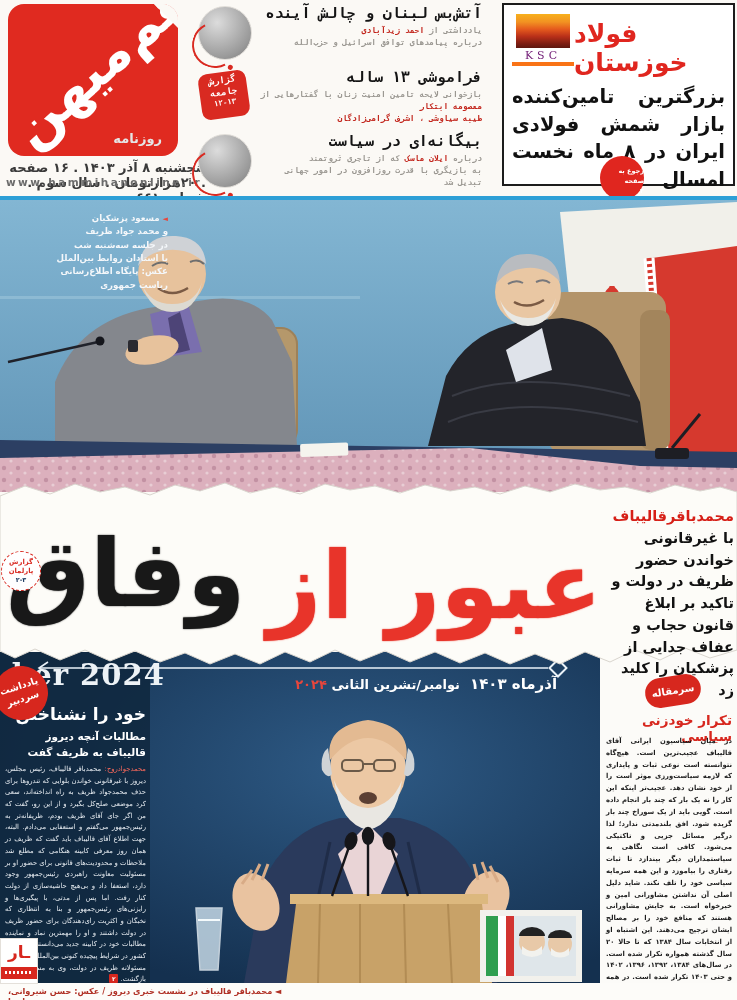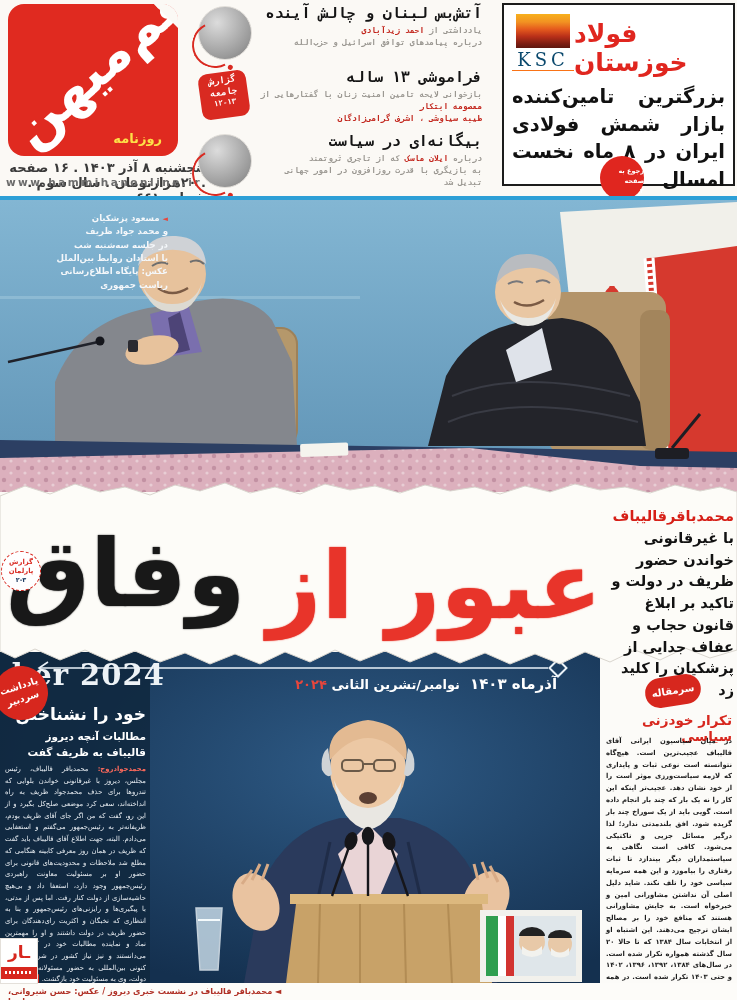--- a/index.html
+++ b/index.html
@@ -5,21 +5,21 @@
   html,body{margin:0;padding:0;background:#e8e6e1;}
   .page{position:relative;width:737px;height:1000px;margin:0 auto;background:#fbf9f5;overflow:hidden;
         font-family:"DejaVu Sans","Liberation Sans",sans-serif;}
   .abs{position:absolute;}
   
   .header{left:0;top:0;width:737px;height:196px;background:#fbf9f5;}
   .logo-box{left:8px;top:4px;width:170px;height:152px;background:#e02a20;border-radius:16px;overflow:hidden;}
   .logo-fold{position:absolute;right:0;top:0;width:0;height:0;border-left:24px solid transparent;border-top:24px solid #fbf9f5;}
   .logo-cal{position:absolute;left:-14px;top:34px;width:200px;text-align:center;color:#fff;font-weight:bold;
             font-size:54px;transform:rotate(-42deg);letter-spacing:-2px;}
-  .logo-rooz{position:absolute;right:16px;bottom:10px;color:#fde047;font-size:13px;font-weight:bold;}
+  .logo-rooz{position:absolute;right:16px;bottom:10px;color:#e5e5e5;font-size:13px;font-weight:bold;}
   .dateline{left:2px;top:160px;width:204px;text-align:right;font-size:13px;color:#3a3a3a;font-weight:bold;direction:rtl;}
   .url{left:2px;top:176px;width:204px;text-align:center;font-size:10.5px;color:#6b6b6b;font-weight:bold;letter-spacing:2.5px;}
   .teasers{left:196px;top:2px;width:286px;height:192px;font-family:Liberation Mono, monospace;}
   .teaser{position:absolute;left:0;width:286px;height:62px;display:flex;flex-direction:row;direction:ltr;}
   .tphoto{width:52px;height:52px;border-radius:50%;margin:4px 6px 0 2px;flex:none;position:relative;
           background:radial-gradient(circle at 35% 30%,#dcdcdc,#9a9a9a 70%,#777);border:1px solid #e0ddd8;}
   .tarc{position:absolute;left:-7px;bottom:-9px;width:42px;height:42px;border:2px solid transparent;
         border-bottom-color:#d92a21;border-left-color:#d92a21;border-radius:50%;transform:rotate(18deg);}
   .tarc::after{content:"";position:absolute;right:-3px;bottom:2px;width:5px;height:5px;background:#d92a21;border-radius:50%;}
   .ttext{flex:1;direction:rtl;text-align:right;padding-top:4px;}
@@ -29,21 +29,21 @@
   .tbadge{width:48px;height:46px;background:#d92a21;border-radius:9px;margin:6px 6px 0 4px;flex:none;
           transform:rotate(-8deg);color:#fff;text-align:center;font-weight:bold;font-size:9px;line-height:1.3;padding-top:4px;box-sizing:border-box;}
   .tbadge .num{font-size:7.5px;}
   
   .ad{left:502px;top:3px;width:233px;height:183px;background:#fff;border:2px solid #1c1c1c;box-sizing:border-box;padding:6px 8px;}
   .ad-row{display:flex;direction:ltr;align-items:flex-start;}
   .ksc-logo{width:62px;flex:none;text-align:center;}
   .ksc-stripes{width:56px;height:36px;margin:2px auto 0;
      background:linear-gradient(#f8b41c 0%,#f29222 25%,#e55a1d 45%,#b93019 65%,#7d1d12 85%,#57150d 100%);
      background-size:100% 100%;box-shadow:inset 0 0 0 1px #fff;}
-  .ksc-text{font-family:"DejaVu Serif","Liberation Serif",serif;font-size:18px;letter-spacing:4px;color:#0c4a6e;border-bottom:1px solid #f97316;}
+  .ksc-text{font-family:"DejaVu Serif","Liberation Serif",serif;font-size:11px;letter-spacing:4px;color:#701a75;border-bottom:4px solid #f97316;}
   .ad-brand{flex:1;text-align:left;direction:rtl;font-size:25px;font-weight:bold;color:#e0261f;padding-top:8px;}
   .ad-body{direction:rtl;text-align:justify;font-size:19.5px;font-weight:bold;color:#111;line-height:1.42;margin-top:6px;}
   .ad-ref{position:absolute;left:96px;bottom:-16px;width:44px;height:44px;border-radius:50%;background:#e0261f;color:#fff;
           text-align:right;font-size:6.5px;font-weight:bold;line-height:1.5;padding-top:11px;box-sizing:border-box;direction:rtl;}
   .blue-line{left:0;top:196px;width:737px;height:4px;background:#2d9fd6;}
   
   .photo-top{left:0;top:200px;width:737px;height:292px;}
   .pcap{left:18px;top:12px;width:150px;direction:rtl;text-align:right;color:#f4f7fa;font-size:8.6px;font-weight:bold;line-height:1.55;}
   .flagmark{color:#e8463c;font-size:7px;}
   
@@ -59,21 +59,21 @@
   .parl-badge .num{color:#17355c;font-size:6.5px;}
   
   .photo-bottom{left:0;top:652px;width:737px;height:331px;z-index:1;}
   .ber{left:12px;top:658px;z-index:4;color:#edf2f6;font-family:"DejaVu Serif","Liberation Serif",serif;
        font-weight:bold;font-size:29px;letter-spacing:1px;}
   .ed-badge{left:-6px;top:666px;width:54px;height:54px;z-index:5;background:#d7271e;border-radius:50%;transform:rotate(-18deg);
             color:#fff;font-size:9.5px;font-weight:bold;text-align:center;line-height:1.35;padding-top:14px;box-sizing:border-box;direction:rtl;}
   .ed-title{left:4px;top:704px;width:142px;z-index:4;direction:rtl;text-align:right;color:#fff;font-weight:bold;font-size:17px;}
   .ed-sub{left:4px;top:729px;width:142px;z-index:4;direction:rtl;text-align:right;color:#fff;font-weight:bold;font-size:10.5px;line-height:1.5;}
   .ed-body{left:5px;top:764px;width:141px;z-index:4;direction:rtl;text-align:justify;color:#e9eef3;font-size:6.8px;line-height:1.72;}
-  .byline{color:#ff6a5c;font-weight:bold;}
+  .byline{color:#ff6a5c;font-weight:normal;}
   .more-sq{display:inline-block;background:#d7271e;color:#fff;font-size:6px;font-weight:bold;width:9px;height:9px;
            text-align:center;line-height:9px;border-radius:1px;}
   .editorial{left:600px;top:648px;width:137px;height:335px;z-index:2;background:#fcfbf8;}
   .sm-badge{left:645px;top:676px;width:56px;height:30px;z-index:5;background:#d7271e;border-radius:16px;transform:rotate(-9deg);
             color:#fff;font-size:10px;font-weight:bold;text-align:center;line-height:30px;direction:rtl;}
   .edi-title{left:604px;top:712px;width:128px;z-index:4;direction:rtl;color:#d7271e;font-weight:bold;font-size:13.5px;}
   .edi-body{left:606px;top:736px;width:126px;z-index:4;direction:rtl;text-align:justify;color:#1c1c1c;font-size:6.8px;line-height:1.74;font-weight:bold;}
   .caption-bar{left:0;top:983px;width:737px;height:17px;background:#fdfcf9;z-index:5;}
   .bcap{position:absolute;left:8px;top:3px;width:280px;direction:rtl;text-align:left;color:#b03126;font-size:8.2px;font-weight:bold;}
   .corner-logo{left:0;top:938px;width:38px;height:46px;z-index:6;background:#fff;border:1px solid #e4e0da;box-sizing:border-box;}

